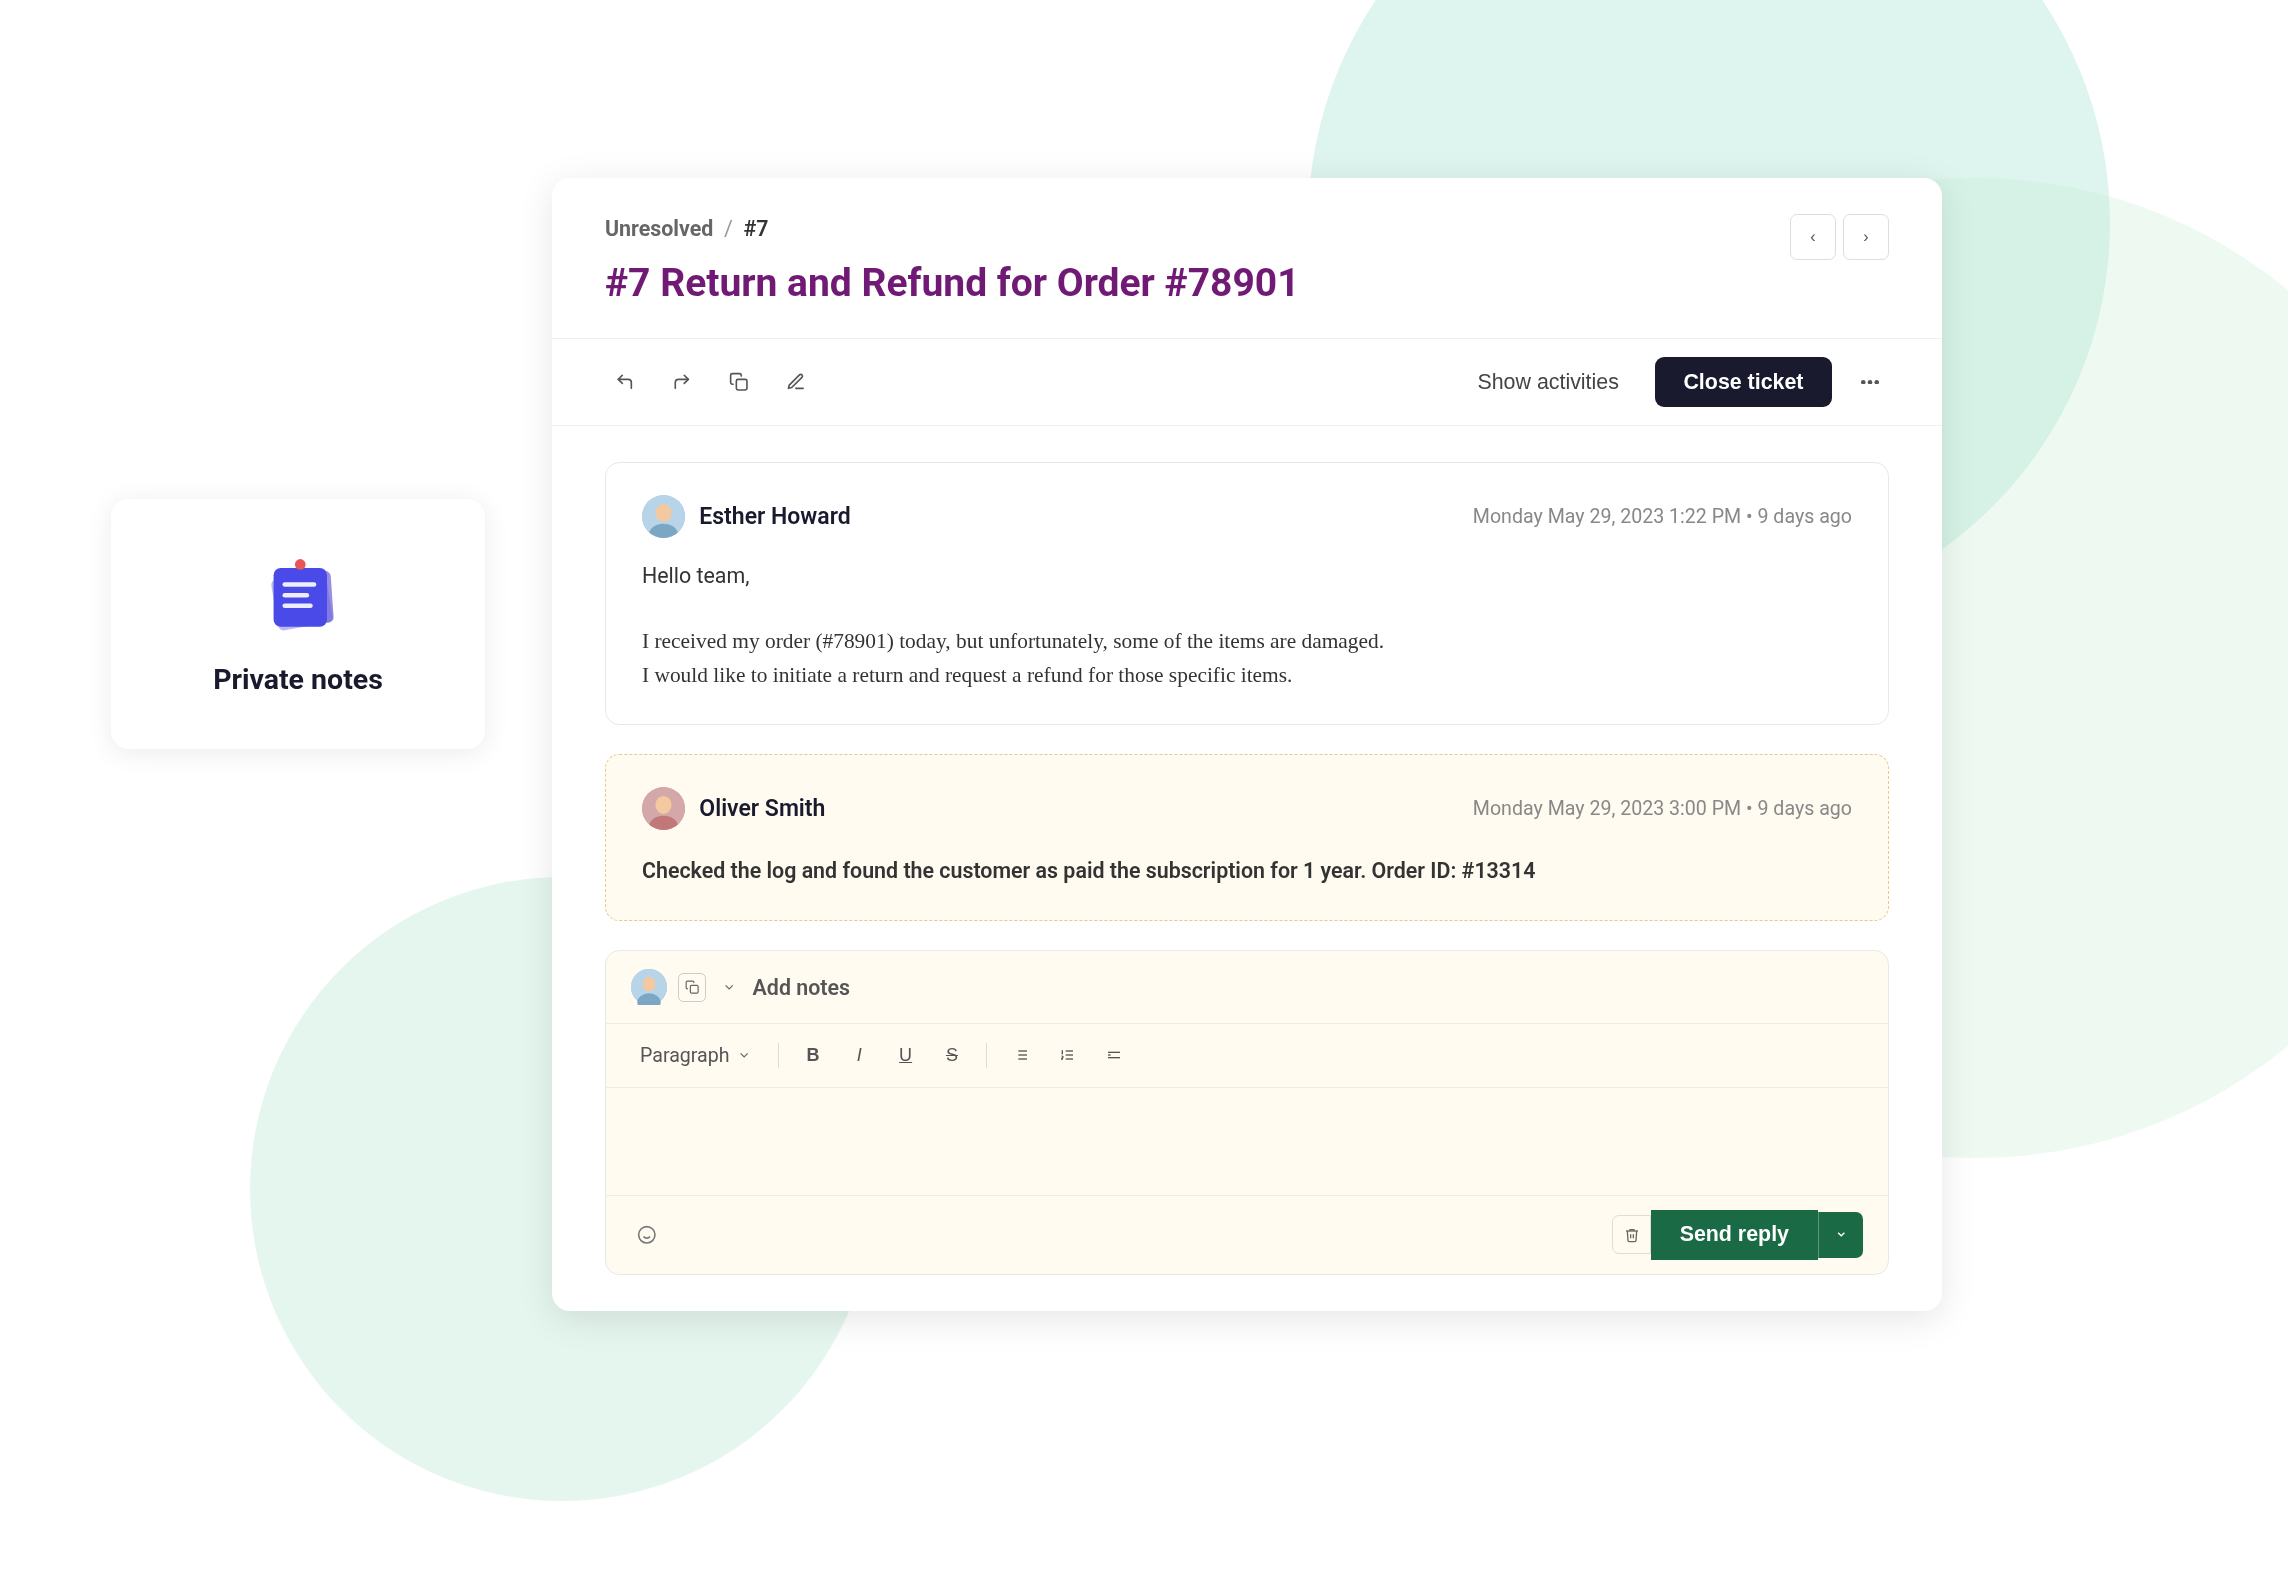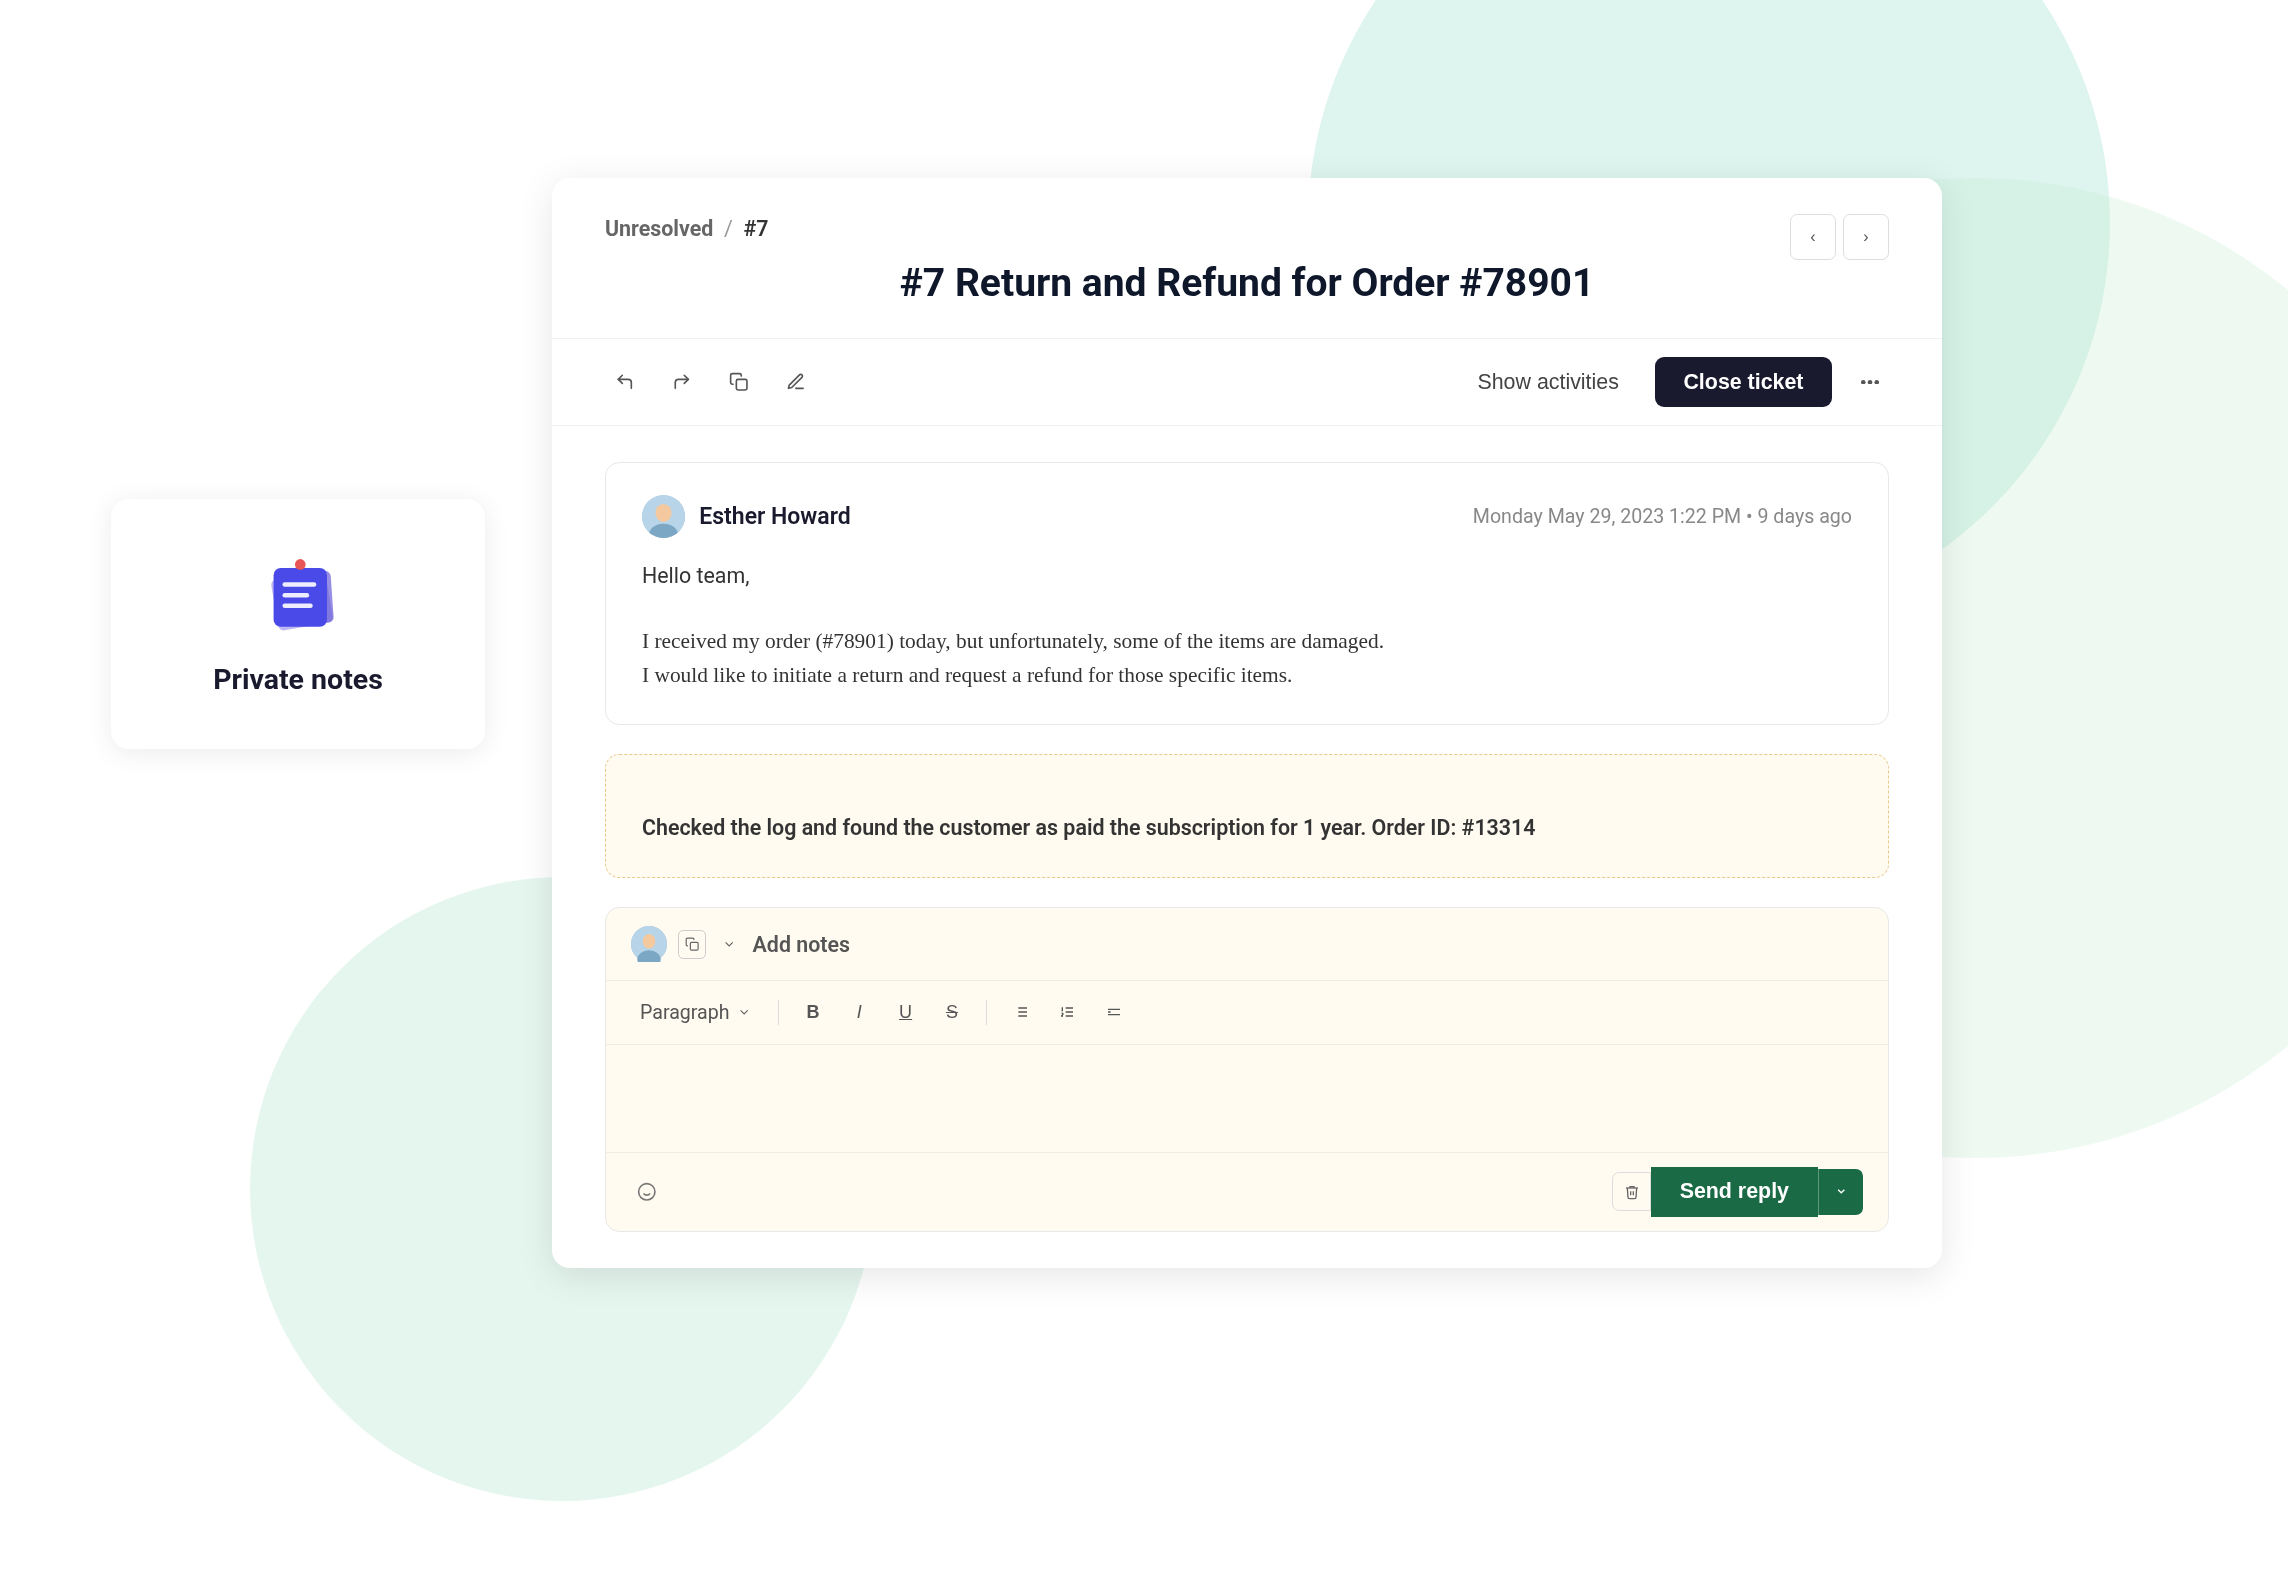--- a/index.html
+++ b/index.html
@@ -127,23 +127,22 @@
       display: flex;
       align-items: center;
       justify-content: center;
       font-size: 16px;
       color: #555;
     }
 
     .ticket-title {
       font-size: 39px;
       font-weight: 700;
-      color: #0f172a;
+      color: #701a75;
       margin-bottom: 32px;
-      text-align: center;
     }
 
     
     .ticket-toolbar {
       display: flex;
       align-items: center;
       padding: 18px 53px;
       border-top: 1.3px solid #f0f0f0;
       border-bottom: 1.3px solid #f0f0f0;
       gap: 18px;
@@ -562,20 +561,33 @@
         <span class="message-time">Monday May 29, 2023 1:22 PM • 9 days ago</span>
       </div>
       <div class="message-body">
         <p>Hello team,</p>
         <p>I received my order (#78901) today, but unfortunately, some of the items are damaged.<br>
         I would like to initiate a return and request a refund for those specific items.</p>
       </div>
     </div>
 
     <div class="note-bubble">
+      <div class="message-header">
+        <div class="message-sender">
+          <div class="avatar avatar-oliver">
+            <svg width="43" height="43" viewBox="0 0 48 48">
+              <circle cx="24" cy="24" r="24" fill="#d4a8a8"></circle>
+              <ellipse cx="24" cy="20" rx="9" ry="10" fill="#f5c9a0"></ellipse>
+              <ellipse cx="24" cy="44" rx="16" ry="12" fill="#c07878"></ellipse>
+            </svg>
+          </div>
+          <span class="sender-name">Oliver Smith</span>
+        </div>
+        <span class="message-time">Monday May 29, 2023 3:00 PM • 9 days ago</span>
+      </div>
       <div class="note-body">
         Checked the log and found the customer as paid the subscription for 1 year. Order ID: #13314
       </div>
     </div>
 
     <div class="compose-area">
       <div class="compose-header">
         <div class="compose-avatar">
           <svg width="36" height="36" viewBox="0 0 40 40">
             <circle cx="20" cy="20" r="20" fill="#b8d4e8"></circle>

